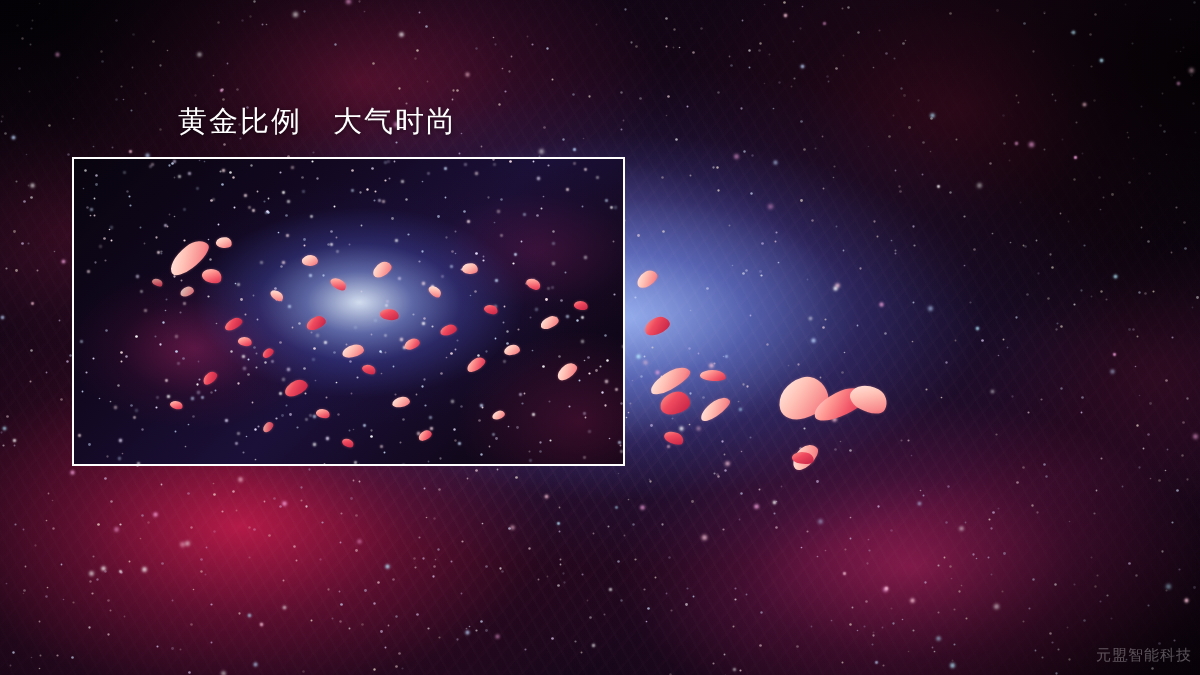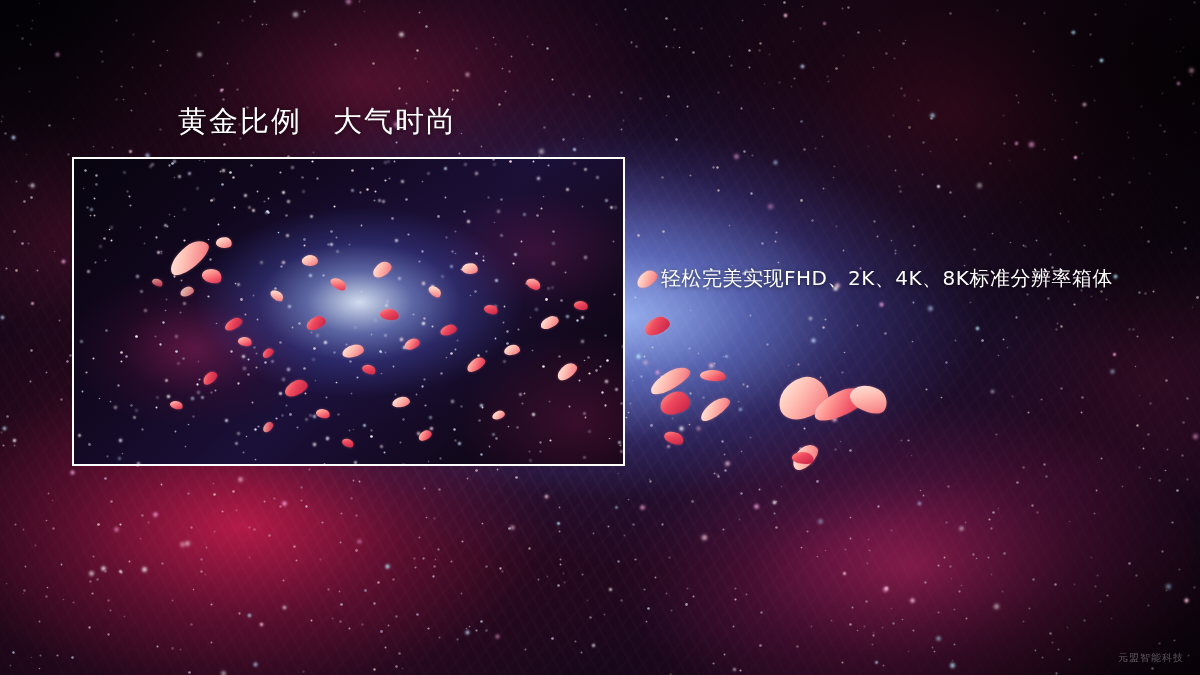--- a/index.html
+++ b/index.html
@@ -162,23 +162,23 @@
   #body-copy .copy-line {
     font-size: 20px;
     line-height: 42px;
     color: #ffffff;
     letter-spacing: 0.5px;
     white-space: nowrap;
     text-shadow: 0 1px 4px rgba(0,0,0,0.6);
   }
   #watermark {
     position: absolute;
-    right: 16px;
+    right: 8px;
     bottom: 10px;
-    font-size: 10px;
+    font-size: 15px;
     letter-spacing: 1px;
     color: rgba(205,200,205,0.40);
   }
 </style>
 </head>
 <body>
 
 <div id="slide">
 
   <div class="bg-layer" id="bg-base"></div>
@@ -242,17 +242,16 @@
           <div class="petal" style="left: 344px; top: 272px; width: 14px; height: 9px; transform: rotate(-24deg);"></div>
           <div class="petal deep" style="left: 268px; top: 280px; width: 12px; height: 8px; transform: rotate(30deg);"></div>
           <div class="petal deep" style="left: 128px; top: 214px; width: 16px; height: 10px; transform: rotate(-36deg);"></div>
           <div class="petal" style="left: 96px; top: 242px; width: 13px; height: 8px; transform: rotate(20deg);"></div>
           <div class="petal pale" style="left: 418px; top: 252px; width: 13px; height: 8px; transform: rotate(-16deg);"></div>
         </div>
     </div>
   </div>
 
   <div id="body-copy">
-    <div class="copy-line">轻松完美实现FHD、2K、4K、8K标准分辨率箱体</div>
   </div>
 
   <div id="watermark">元盟智能科技</div>
 </div>
 
 </body></html>

